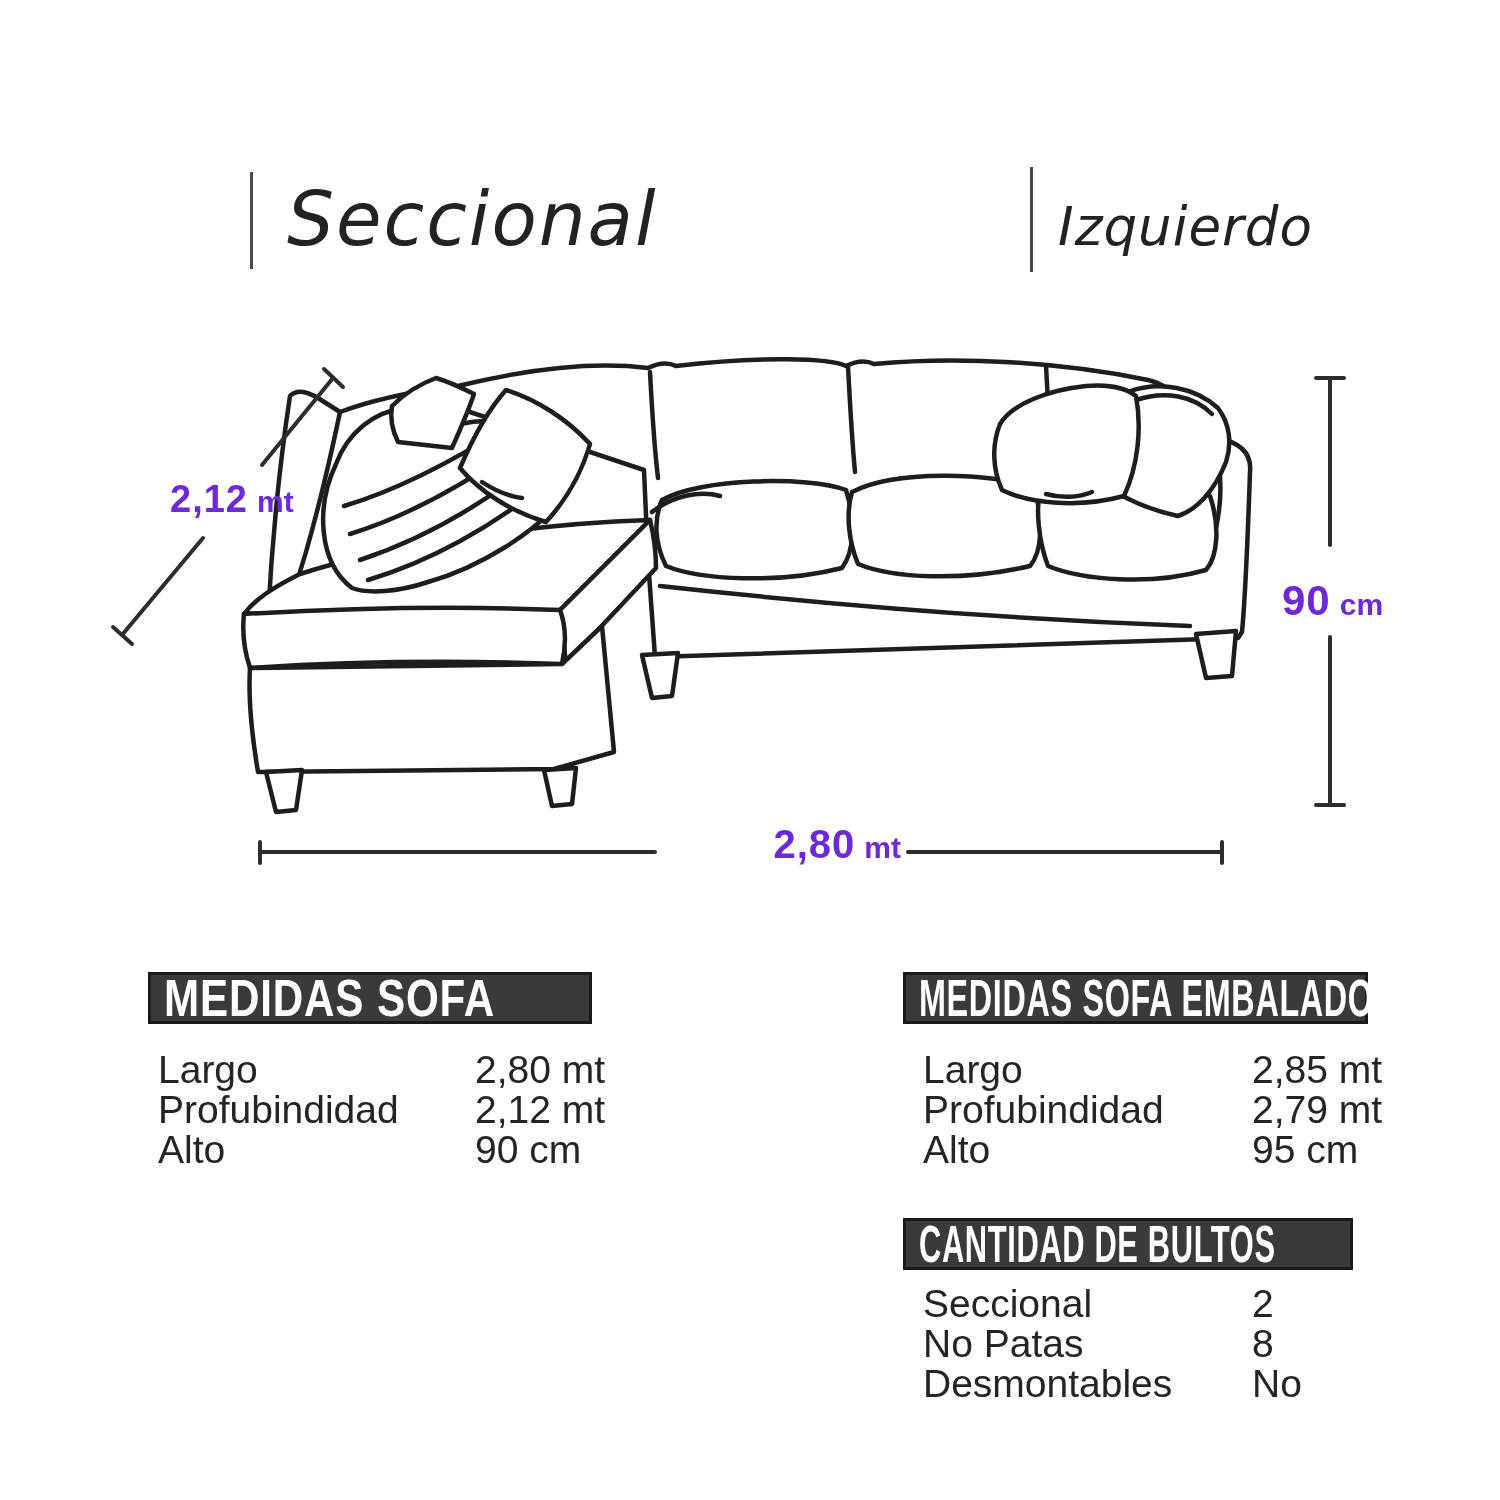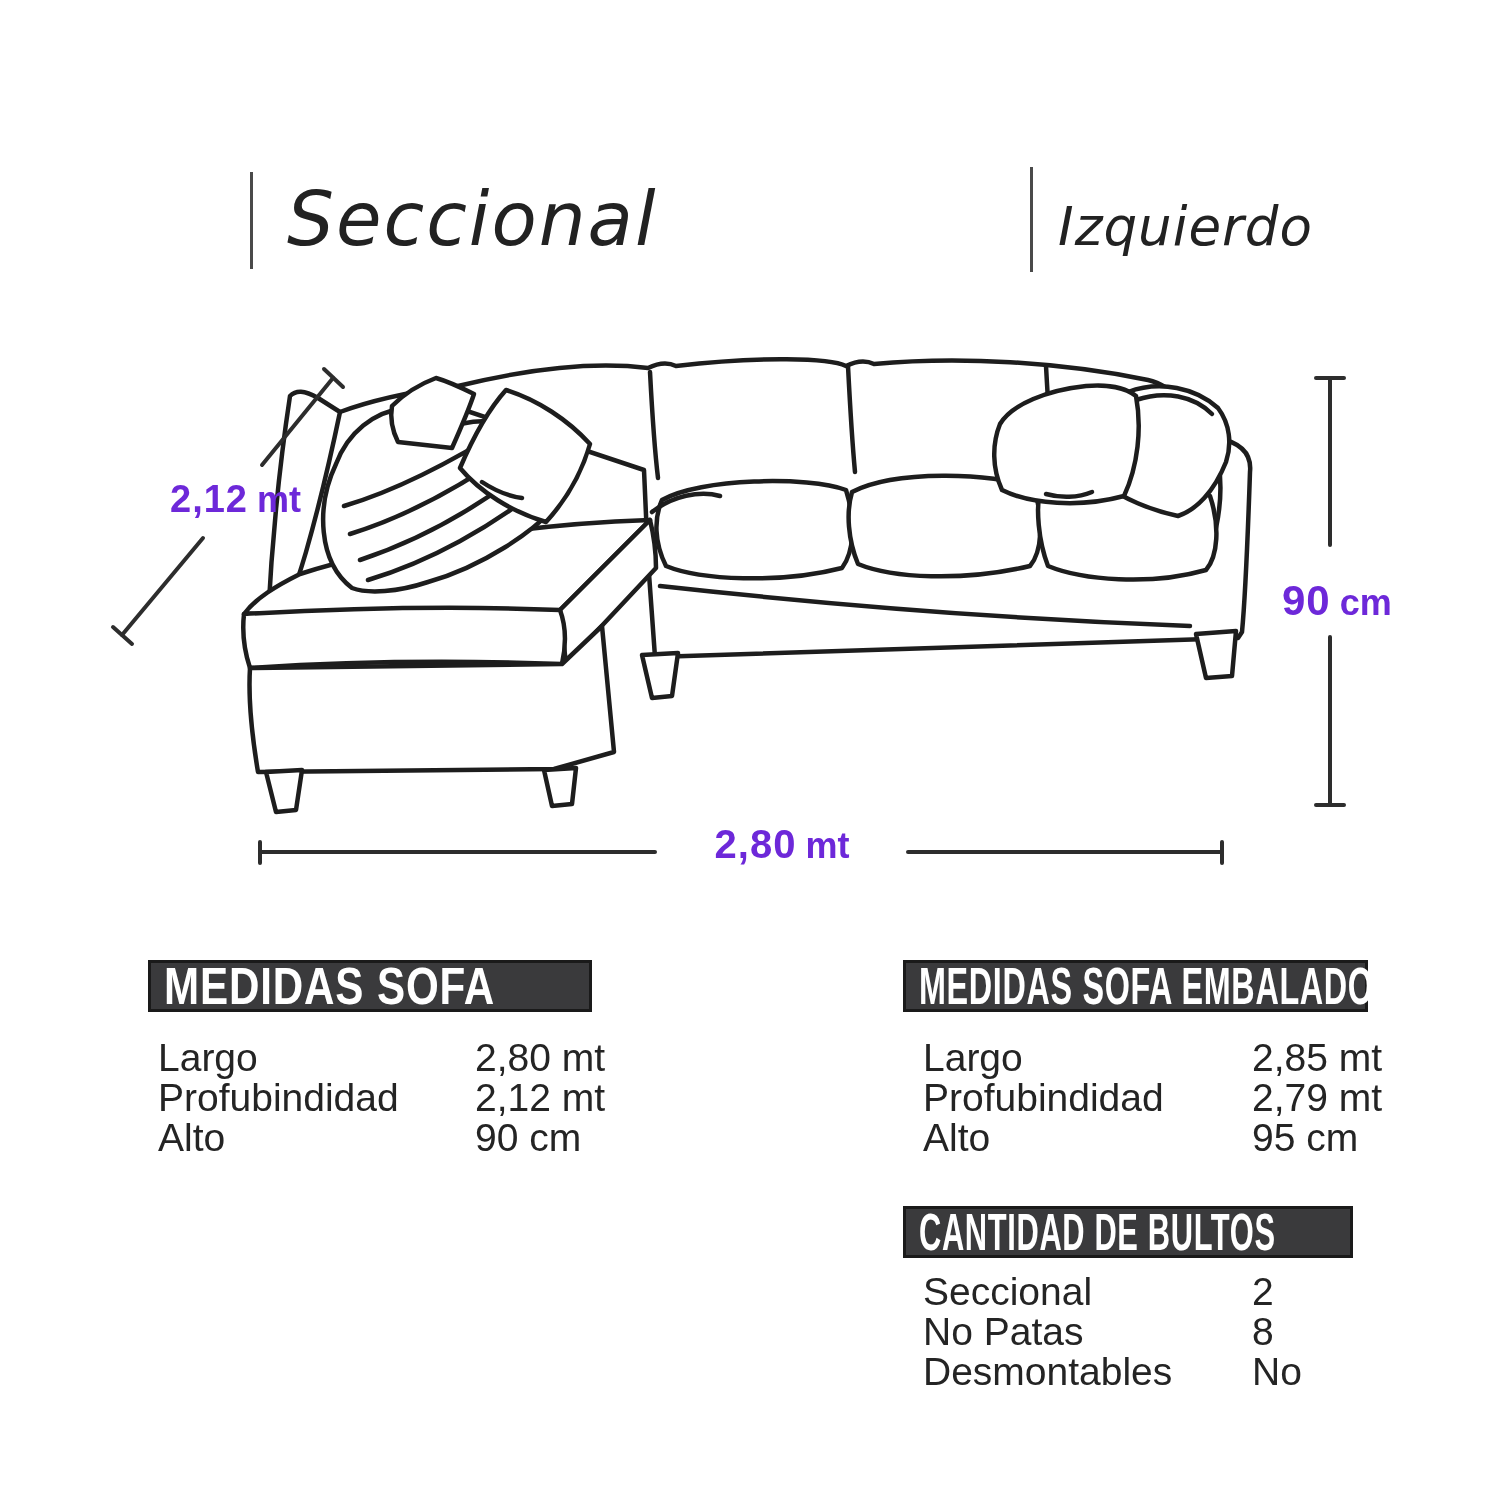--- a/index.html
+++ b/index.html
@@ -12,35 +12,35 @@
   .t-bar-left{left:250px;top:172px;height:97px;}
   .t-bar-mid{left:1030px;top:167px;height:105px;}
   .title-text{position:absolute;font-family:"DejaVu Sans",sans-serif;font-style:italic;color:#222222;line-height:1;white-space:nowrap;}
   .t-type{left:287px;top:182px;font-size:74px;letter-spacing:2px;}
   .t-name{left:653px;top:150px;font-size:104px;letter-spacing:2px;}
   .t-variant{left:1058px;top:200px;font-size:53px;letter-spacing:1px;}
   
   .sofa-svg{position:absolute;left:90px;top:330px;}
   .dim-label{position:absolute;font-weight:bold;color:#6d28d9;white-space:nowrap;display:flex;align-items:baseline;gap:9px;line-height:1;}
   .dim-label .val{font-size:38px;letter-spacing:1px;}
-  .dim-label .unit{font-size:36px;}
+  .dim-label .unit{font-size:30px;}
   .dim-depth{left:170px;top:480px;}
   .dim-height{left:1282px;top:580px;}
   .dim-height .val{font-size:42px;}
-  .dim-width{left:663px;top:824px;width:238px;justify-content:center;}
+  .dim-width{left:663px;top:824px;width:238px;justify-content:flex-end;}
   .dim-width .val{font-size:40px;}
   
   .spec-table{position:absolute;}
   .tbl-sofa{left:148px;top:960px;width:444px;}
   .tbl-packed{left:903px;top:960px;width:465px;}
   .tbl-bultos{left:903px;top:1206px;width:450px;}
   .spec-header{
     box-sizing:border-box;height:52px;background:#3a3a3c;border:3px solid #1a1a1a;
     display:flex;align-items:center;padding-left:13px;color:#ffffff;
-    font-weight:bold;font-size:49px;letter-spacing:1px;white-space:nowrap;overflow:visible;
+    font-weight:bold;font-size:49px;letter-spacing:1px;white-space:nowrap;overflow:visible;margin-top:12px;
   }
   .spec-header span{display:inline-block;transform-origin:0 50%;}
   .tbl-sofa   .spec-header span{transform:scale(0.86,1.04);}
   .tbl-packed .spec-header span{transform:scale(0.66,1.04);}
   .tbl-bultos .spec-header span{transform:scale(0.63,1.04);}
   .spec-rows{margin-top:24px;}
   .tbl-bultos .spec-rows{margin-top:12px;}
   .spec-row{display:grid;height:40px;align-items:center;font-size:39px;color:#242424;white-space:nowrap;}
   .tbl-sofa .spec-row{grid-template-columns:317px 1fr;padding-left:10px;}
   .tbl-packed .spec-row,.tbl-bultos .spec-row{grid-template-columns:329px 1fr;padding-left:20px;}

